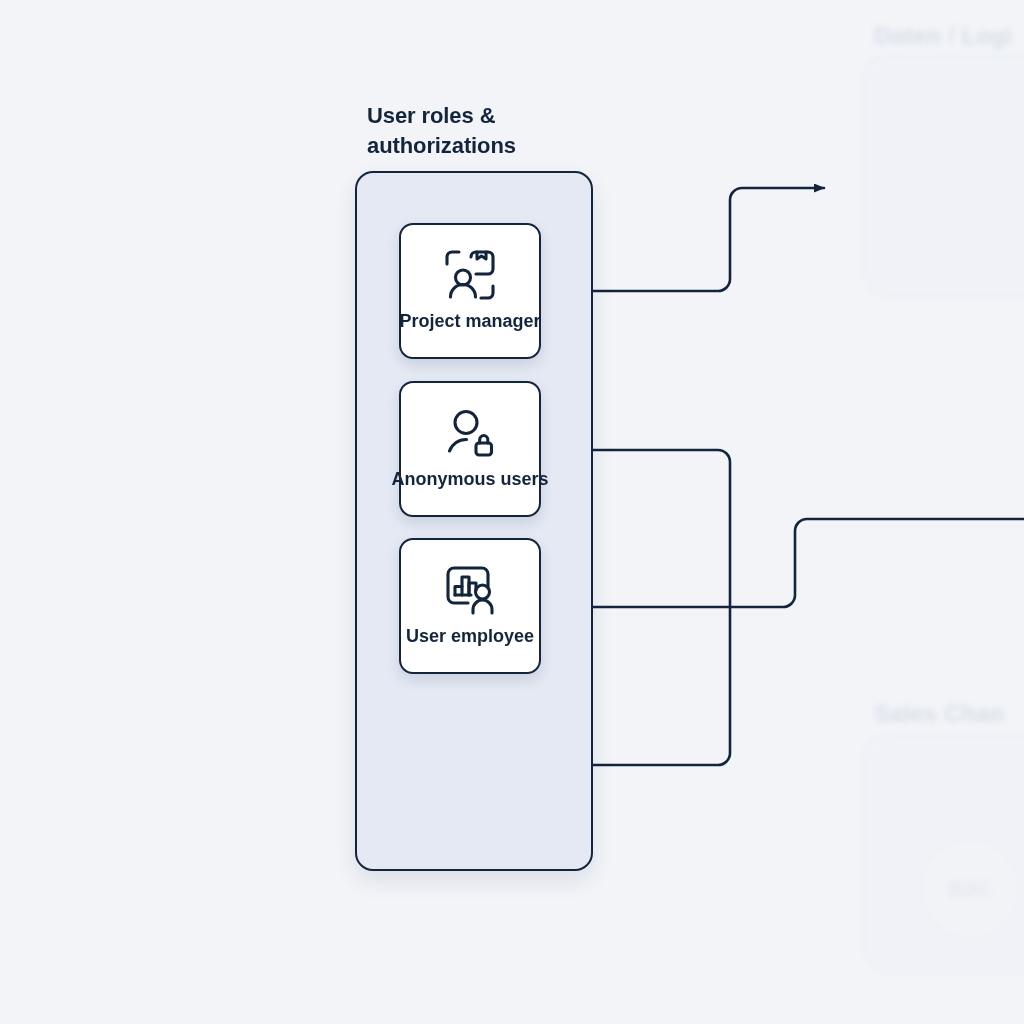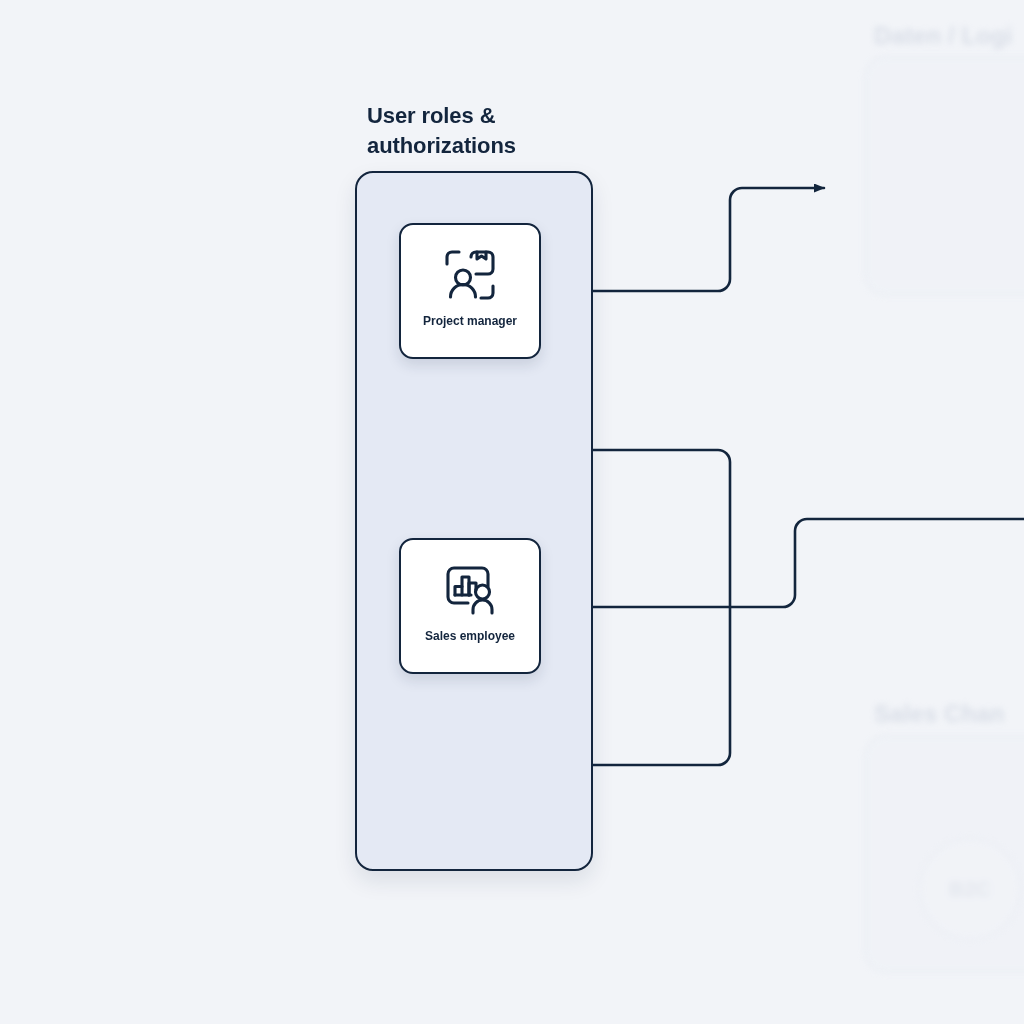--- a/index.html
+++ b/index.html
@@ -118,21 +118,21 @@
   }
   .role-card .icon-wrap {
     width: 62px;
     height: 62px;
     display: flex;
     align-items: center;
     justify-content: center;
   }
   .role-card .card-label {
     margin-top: 7px;
-    font-size: 12px;
+    font-size: 18px;
     font-weight: 700;
     color: #13253d;
     text-align: center;
     line-height: 16px;
     white-space: nowrap;
   }
   #card-0 { top: 223px; }
   #card-1 { top: 381px; }
   #card-2 { top: 538px; }
   #card-3 { top: 695px; }
@@ -183,34 +183,45 @@
         <path d="M36 6 V13 l4.5 -3 4.5 3 V6"></path>
 
         <circle cx="22" cy="31.5" r="7.5"></circle>
 
         <path d="M9.5 51 a12.5 12.5 0 0 1 25 0"></path>
       </svg>
     </span>
     <span class="card-label">Project manager</span>
   </div>
 
+  <div class="role-card" id="card-1">
+    <span class="icon-wrap">
+      <svg width="58" height="58" viewBox="0 0 58 58" fill="none" stroke="#13253d" stroke-width="3.1" stroke-linecap="round" stroke-linejoin="round">
+        <circle cx="25" cy="18.5" r="11"></circle>
+        <path d="M8.5 47 a17.5 17.5 0 0 1 17 -11.5"></path>
+        <rect x="35" y="39" width="15.5" height="12" rx="3"></rect>
+        <path d="M38.7 39 V35.6 a4.05 4.05 0 0 1 8.1 0 V39"></path>
+      </svg>
+    </span>
+    <span class="card-label">Anonymous users</span>
+  </div>
 
   <div class="role-card" id="card-2">
     <span class="icon-wrap">
       <svg width="58" height="58" viewBox="0 0 58 58" fill="none" stroke="#13253d" stroke-width="3.1" stroke-linecap="round" stroke-linejoin="round">
 
         <path d="M47 26 V13 a6 6 0 0 0 -6 -6 H13 a6 6 0 0 0 -6 6 V36 a6 6 0 0 0 6 6 H27"></path>
 
         <path d="M14 34 V25.5 h7"></path>
         <path d="M21 34 V16 h7 V34"></path>
         <path d="M28 34 V22 h7 V29"></path>
         <path d="M14 34 H30"></path>
 
         <circle cx="41.5" cy="31" r="7"></circle>
 
         <path d="M32 52 v-3.5 a9.5 9.5 0 0 1 19 0 V52"></path>
       </svg>
     </span>
-    <span class="card-label">Sales employee</span>
+    <span class="card-label">User employee</span>
   </div>
 
 
 </div>
 
 </body></html>

